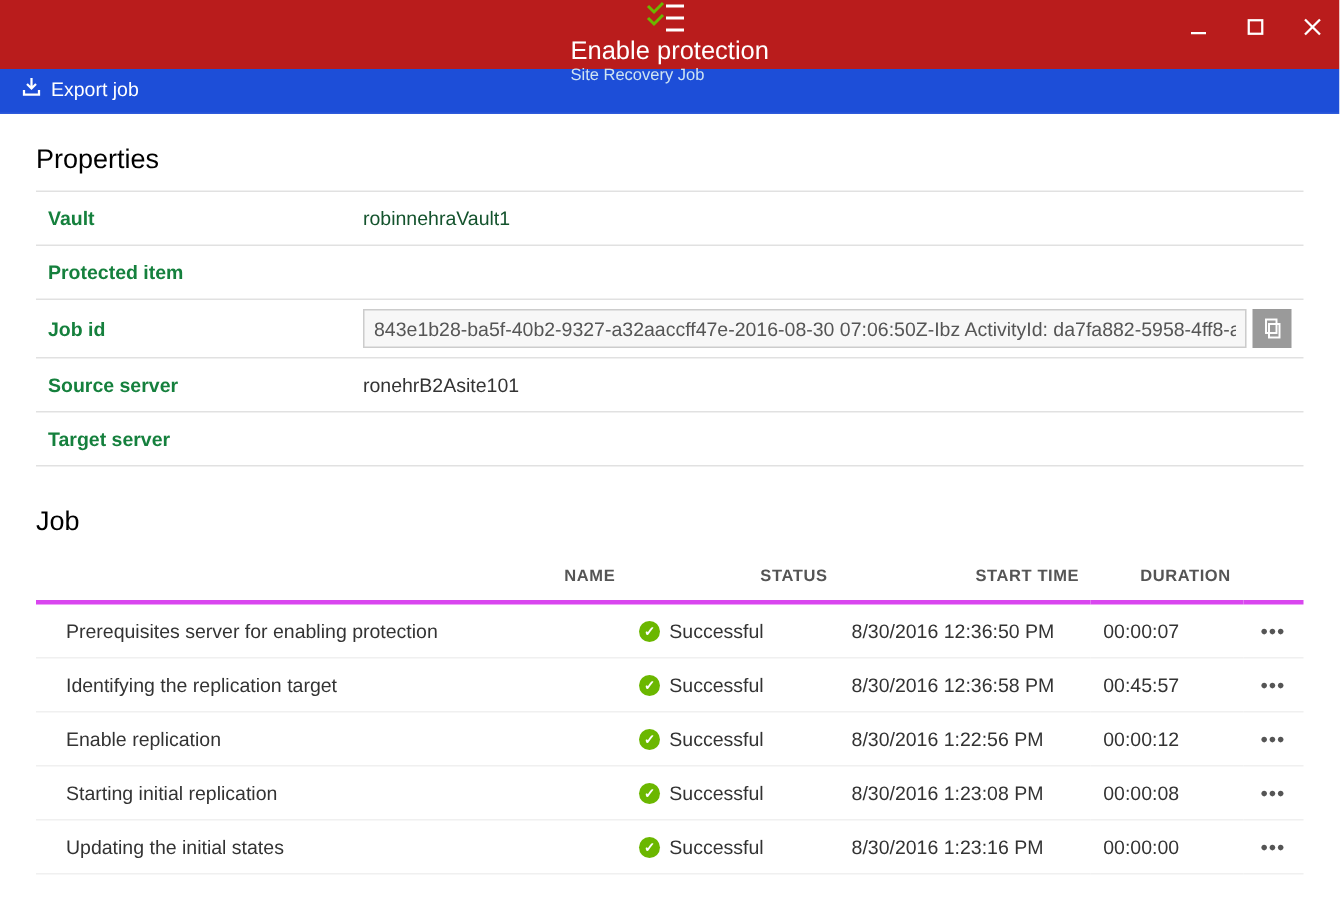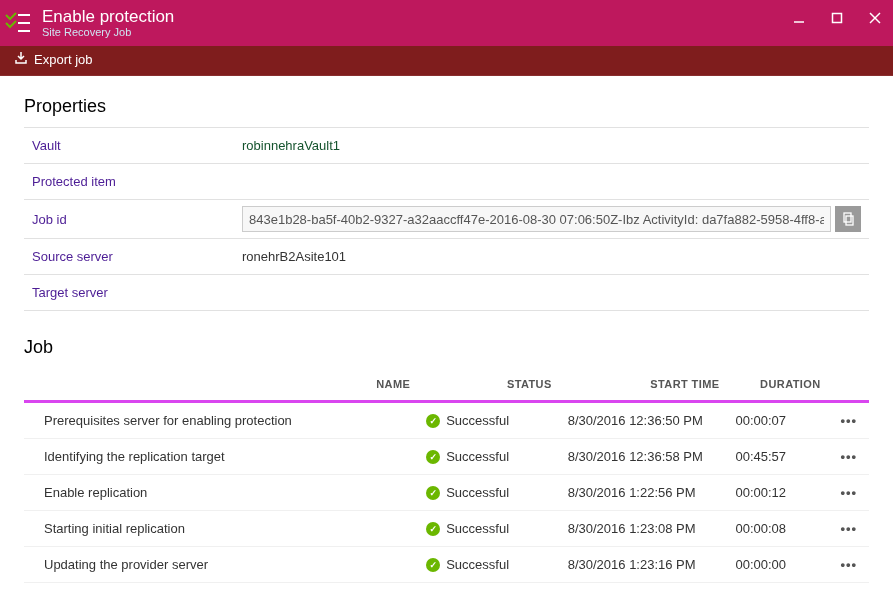--- a/index.html
+++ b/index.html
@@ -6,27 +6,28 @@
   body {
     font-family: "Segoe UI", Arial, sans-serif;
     font-size: 13px;
     color: #333;
     background: #fff;
     width: 893px;
     height: 609px;
     overflow: hidden;
   }
   .titlebar {
-    background: #be185d;
+    background: #b91c1c;
     color: #fff;
     height: 46px;
     display: flex;
     align-items: center;
-    padding: 0 0;
+    padding: 0 20px;
     position: relative;
+    flex-direction: column;
   }
   .titlebar .app-icon {
     width: 36px; height: 36px;
     display: flex; align-items: center; justify-content: center;
     margin-right: 6px;
   }
   .titlebar .titles { display: flex; flex-direction: column; line-height: 1.15; }
   .titlebar .title { font-size: 17px; font-weight: 400; color: #fff; }
   .titlebar .subtitle { font-size: 11px; color: #cfe4f2; }
   .win-controls {
@@ -34,21 +35,21 @@
     display: flex; gap: 14px;
     color: #e8f1f7;
   }
   .win-controls span {
     width: 24px; height: 24px;
     display: inline-flex; align-items: center; justify-content: center;
     cursor: pointer;
     font-size: 15px;
   }
   .toolbar {
-    background: #7f1d1d;
+    background: #1d4ed8;
     height: 30px;
     display: flex;
     align-items: center;
     padding: 0 8px 2px 8px;
     color: #fff;
     font-size: 13px;
     border-bottom: 1px solid rgba(255,255,255,0.08);
   }
   .toolbar .export-btn {
     display: flex; align-items: center; gap: 6px;
@@ -71,22 +72,22 @@
   }
   .prop-row {
     display: flex;
     border-bottom: 1px solid #e1e1e1;
     min-height: 36px;
     align-items: center;
   }
   .prop-label {
     width: 210px;
     padding: 8px 8px;
-    font-weight: 400;
-    color: #4c1d95;
+    font-weight: 700;
+    color: #15803d;
     font-size: 13px;
   }
   .prop-value {
     flex: 1;
     padding: 6px 8px;
     font-size: 13px;
     color: #333;
     display: flex;
     align-items: center;
     gap: 4px;
@@ -281,21 +282,21 @@
               <div class="status-cell">
                 <span class="status-ok">✓</span>
                 <span>Successful</span>
               </div>
             </td>
             <td class="col-start">8/30/2016 1:23:08 PM</td>
             <td class="col-dur">00:00:08</td>
             <td class="col-menu"><span class="row-menu">•••</span></td>
           </tr>
           <tr>
-            <td class="col-name">Updating the provider server</td>
+            <td class="col-name">Updating the initial states</td>
             <td class="col-status">
               <div class="status-cell">
                 <span class="status-ok">✓</span>
                 <span>Successful</span>
               </div>
             </td>
             <td class="col-start">8/30/2016 1:23:16 PM</td>
             <td class="col-dur">00:00:00</td>
             <td class="col-menu"><span class="row-menu">•••</span></td>
           </tr>

